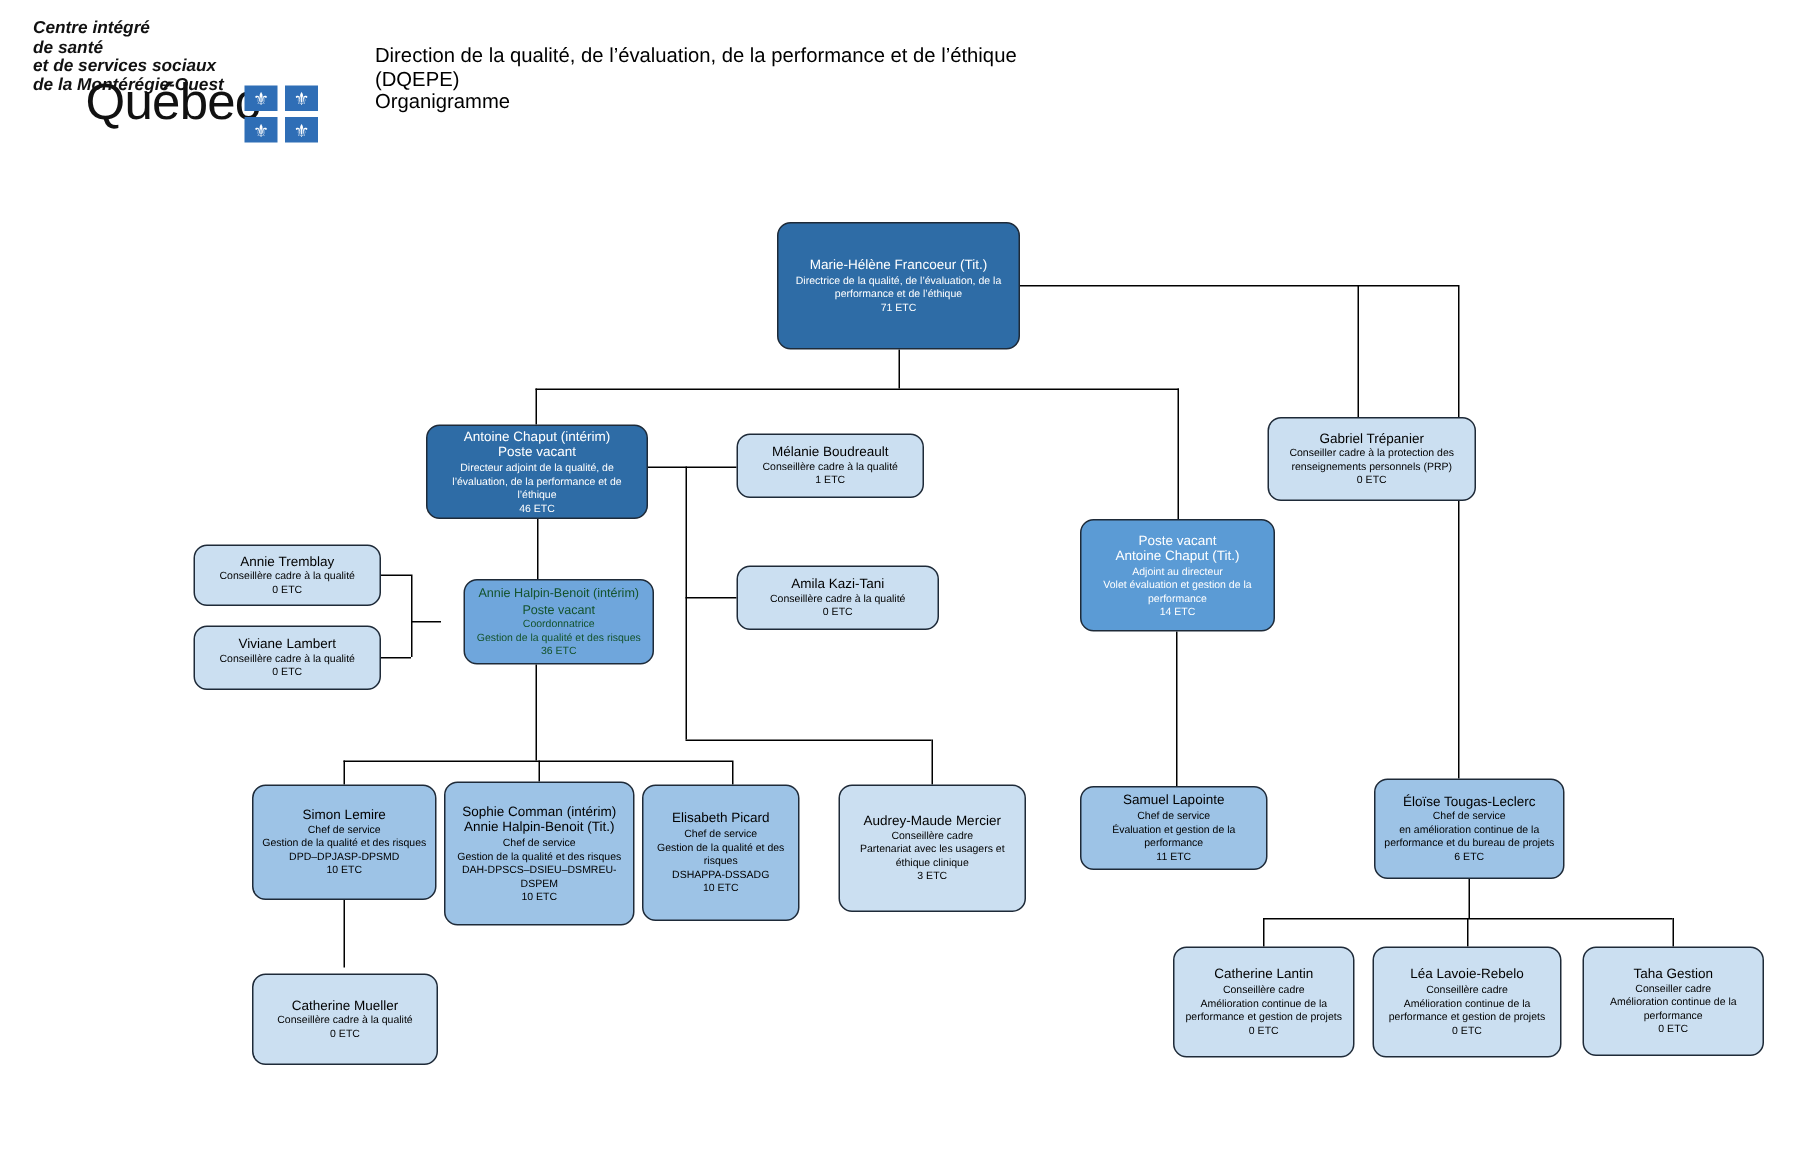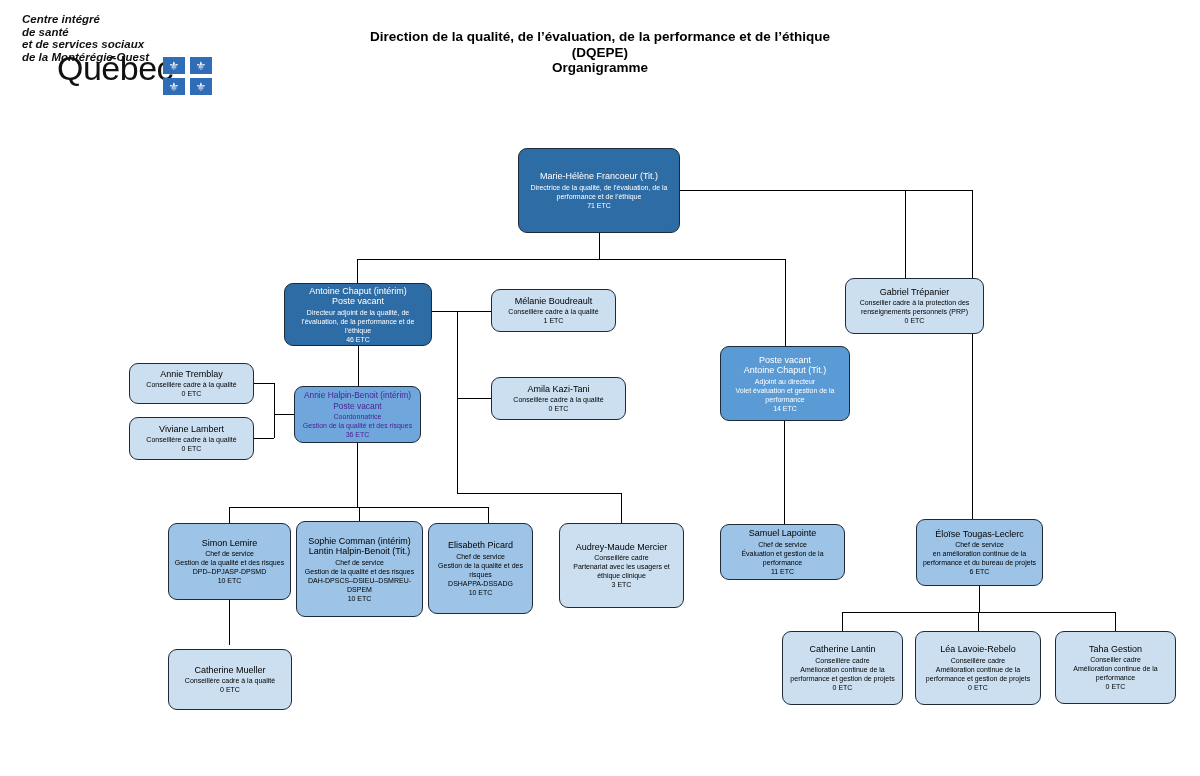--- a/index.html
+++ b/index.html
@@ -21,39 +21,39 @@
     position:absolute;left:163px;top:57px;
     display:grid;grid-template-columns:22px 22px;grid-auto-rows:17px;gap:4px 5px;
   }
   .flag-sq{
     background:var(--flag);color:#fff;
     display:flex;align-items:center;justify-content:center;
     font-size:12px;line-height:12px;font-family:"DejaVu Sans",sans-serif;
   }
   .title{
     position:absolute;left:250px;top:29px;width:700px;
-    text-align:center;font-size:13.5px;line-height:15.5px;font-weight:bold;
+    font-size:13.5px;line-height:15.5px;font-weight:normal;
     white-space:pre-line;
   }
   .footer{
     position:absolute;left:1085px;top:736px;font-size:8.5px;color:#222;margin-top:44px;
   }
   
   .box{
     position:absolute;box-sizing:border-box;
     border:1.5px solid var(--border);border-radius:9px;
     display:flex;flex-direction:column;justify-content:center;align-items:center;
     text-align:center;padding:2px 3px;
   }
   .bname{font-size:9px;line-height:10.5px;white-space:pre-line;}
   .bname-sm{font-size:8.4px;}
   .brole{font-size:7px;line-height:9px;white-space:pre-line;margin-top:1px;}
   .dark{background:var(--dark);color:#fff;}
   .medium{background:var(--medium);color:#fff;}
-  .medium2{background:var(--medium_alt);color:#4c1d95;}
+  .medium2{background:var(--medium_alt);color:#14532d;margin-left:15px;}
   .medlight{background:var(--medlight);color:#000;}
   .light{background:var(--light);color:#000;}
   
   .hline,.vline{position:absolute;background:var(--line);}
   .hline{height:1px;}
   .vline{width:1px;}
 </style>
 </head>
 <body>
 
@@ -164,21 +164,21 @@
 <div class="box medlight" style="left:168px;top:523px;width:123px;height:77px">
   <div class="bname">Simon Lemire</div>
   <div class="brole">Chef de service
 Gestion de la qualité et des risques
 DPD–DPJASP-DPSMD
 10 ETC</div>
 </div>
 
 <div class="box medlight" style="left:296px;top:521px;width:127px;height:96px">
   <div class="bname">Sophie Comman (intérim)
-Lantin Halpin-Benoit (Tit.)</div>
+Annie Halpin-Benoit (Tit.)</div>
   <div class="brole">Chef de service
 Gestion de la qualité et des risques
 DAH-DPSCS–DSIEU–DSMREU-DSPEM
 10 ETC</div>
 </div>
 
 <div class="box medlight" style="left:428px;top:523px;width:105px;height:91px">
   <div class="bname">Elisabeth Picard</div>
   <div class="brole">Chef de service
 Gestion de la qualité et des risques

